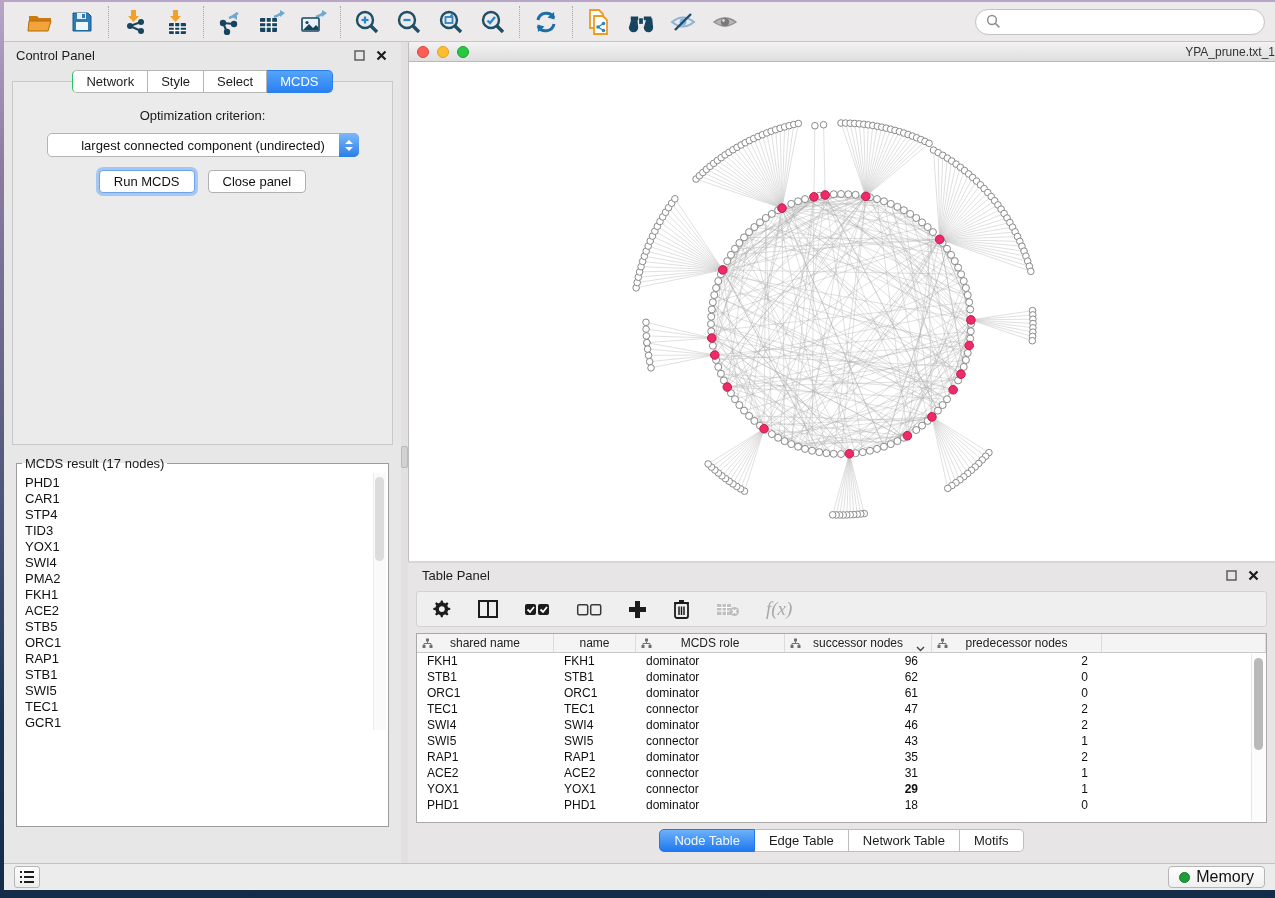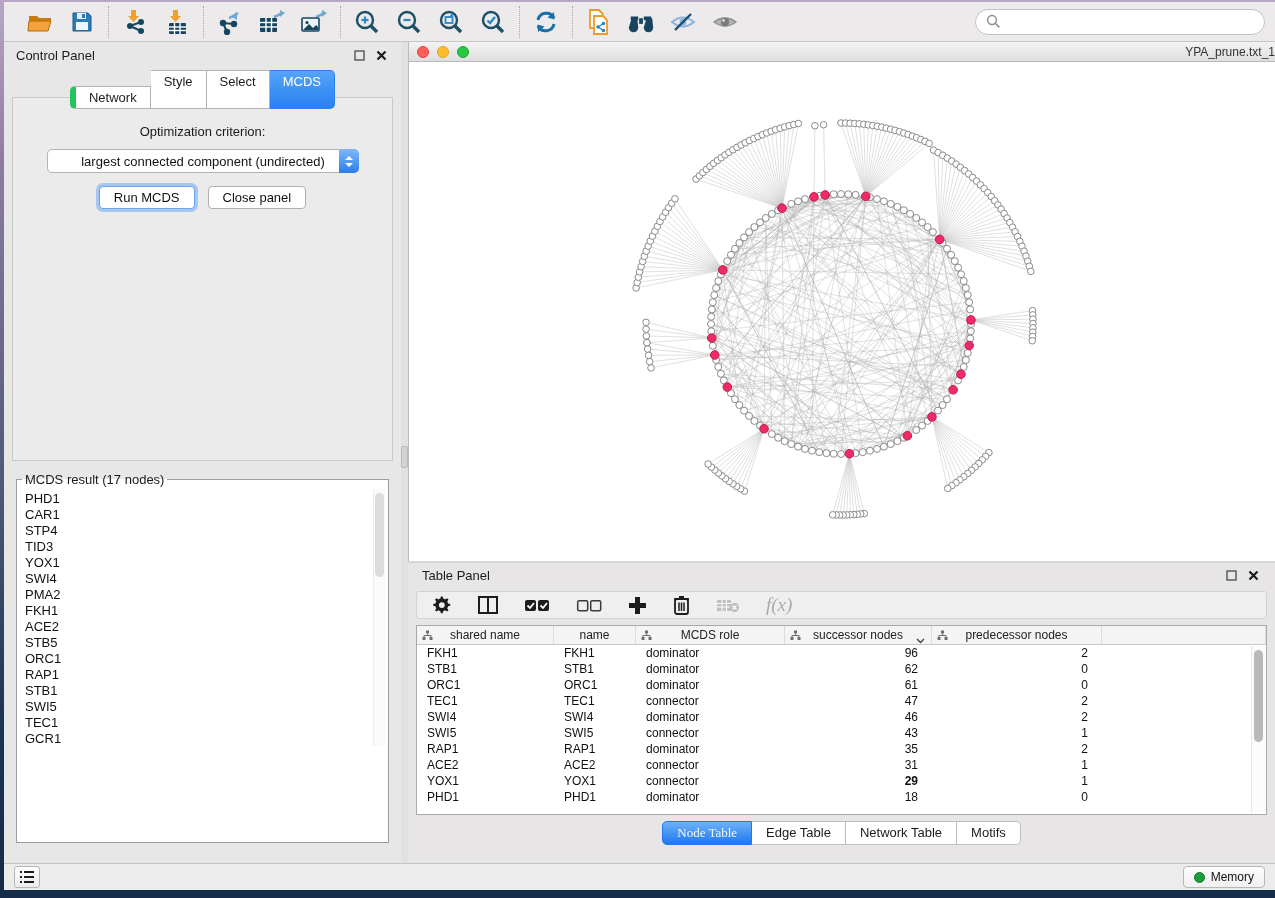--- a/index.html
+++ b/index.html
@@ -30,21 +30,21 @@
   .main { flex:1; display:flex; min-height:0; }
 
   
   .cpanel { width:397px; flex:0 0 auto; background:#e7e7e7; display:flex; flex-direction:column; }
   .phead { height:26px; display:flex; align-items:center; padding:0 12px; font-size:13px; color:#1c1c1c; }
   .phead .sp { flex:1; }
   .wbtn { width:16px; height:16px; display:flex; align-items:center; justify-content:center; margin-left:6px; }
   .seg { display:flex; justify-content:center; margin-top:2px; position:relative; z-index:2; }
   .seg .tab { background:#fff; border:1px solid #b5b5b5; border-left:none; padding:3px 13px;
               font-size:13px; color:#1c1c1c; }
-  .seg .tab:first-child { border-left:6px solid #22c55e; border-radius:5px 0 0 5px;margin-top:16px; }
+  .seg .tab:first-child { border-left:1px solid #22c55e; border-radius:5px 0 0 5px; }
   .seg .tab:last-child { border-radius:0 5px 5px 0; }
   .seg .tab.active { background:linear-gradient(#54a4f8,#2a80f1); border-color:#2a80f1; color:#fff; }
   .tabcontent { margin:-12px 8px 0 8px; padding-top:12px; background:#ebebeb;
                 border:1px solid #c9c9c9; height:364px; }
   .optlabel { text-align:center; margin-top:14px; font-size:13px; color:#1a1a1a; }
   .combo { margin:10px auto 0; width:312px; height:24px; background:#fff; border:1px solid #b4b4b4;
            border-radius:5px; display:flex; align-items:center; position:relative; }
   .combo .val { flex:1; text-align:center; font-size:13px; color:#111; padding-left:20px; }
   .combo .step { width:20px; height:24px; margin:-1px -1px -1px 0; border-radius:0 5px 5px 0;
                  background:linear-gradient(#7db9f9,#2a7de8); display:flex; flex-direction:column;
@@ -81,53 +81,53 @@
   .lights { display:flex; gap:8px; }
   .light { width:12px; height:12px; border-radius:50%; }
   .nettitle .tt { position:absolute; left:0; right:0; text-align:right; font-size:12px; color:#333; }
   .netcanvas { flex:1; background:#fff; position:relative; }
   .netcanvas svg { display:block; }
 
   
   .tpanel { flex:1; background:#e7e5e5; border-top:2px solid #d8d6d6; display:flex;
             flex-direction:column; min-height:0; }
   .tpanel .phead { padding:0 14px; height:24px; }
-  .ttoolbar { margin:4px 8px 0 8px; height:28px; background:#efefef; border:1px solid #d2d2d2;
+  .ttoolbar { margin:4px 8px 0 8px; height:36px; background:#efefef; border:1px solid #d2d2d2;
               border-radius:3px; display:flex; align-items:center; gap:26px; padding:0 16px; }
   .ttool { display:flex; align-items:center; justify-content:center; }
   .fx { font-family:"Liberation Serif",serif; font-style:italic; font-size:19px; color:#a9a9a9; }
   .tablewrap { margin:6px 8px 0 8px; background:#fff; border:1px solid #a9a9a9; height:190px;
                position:relative; overflow:hidden; }
   .thead { display:flex; height:19px; background:#f4f4f4; border-bottom:1px solid #c9c9c9; }
   .th { position:relative; display:flex; align-items:center; justify-content:center;
         font-size:12px; color:#222; border-right:1px solid #dcdcdc; }
   .th .ticon { position:absolute; left:5px; top:4px; }
   .th .sort { position:absolute; right:6px; top:7px; }
   .tbody .tr { display:flex; height:16px; align-items:center; }
   .td { font-size:12px; color:#101010; white-space:nowrap; overflow:hidden; }
   .td.num { text-align:right; }
   .tscroll { position:absolute; top:20px; right:1px; bottom:1px; width:14px; background:#fcfcfc;
              border-left:1px solid #e7e7e7; }
   .tscroll .thumb { position:absolute; top:4px; left:2px; width:9px; height:92px;
                     background:#b9b9b9; border-radius:5px; }
   .btabs { display:flex; justify-content:center; margin-top:6px; }
   .btabs .tab { background:#fff; border:1px solid #bdbdbd; border-left:none; padding:3px 14px;
                 font-size:13px; color:#1b1b1b; }
-  .btabs .tab:first-child { border-left:1px solid #bdbdbd; border-radius:5px 0 0 5px;font-family:Liberation Serif, serif; }
+  .btabs .tab:first-child { border-left:1px solid #bdbdbd; border-radius:5px 0 0 5px; }
   .btabs .tab:last-child { border-radius:0 5px 5px 0; }
   .btabs .tab.active { background:linear-gradient(#6db1fa,#1f78ef); border-color:#1f78ef; color:#f2f8ff; }
 
   
   .statusbar { height:27px; flex:0 0 auto; background:#ececec; border-top:1px solid #c2c2c2;
                display:flex; align-items:center; padding:0 10px; }
   .listbtn { width:26px; height:22px; background:linear-gradient(#fdfdfd,#ededed);
              border:1px solid #b6b6b6; border-radius:3px; display:flex; align-items:center; justify-content:center; }
   .membtn { margin-left:auto; height:22px; background:linear-gradient(#fdfdfd,#f0f0f0);
             border:1px solid #b6b6b6; border-radius:4px; display:flex; align-items:center;
-            gap:6px; padding:0 10px; font-size:12px; color:#111; }
+            gap:6px; padding:0 10px; font-size:16px; color:#111; }
   .memdot { width:11px; height:11px; border-radius:50%; background:#1f9d3a; border:1px solid #157a2b; }
 </style>
 </head>
 <body>
 
 <div class="app">
 
   <div class="toolbar">
     <div class="tgroup">
       <div class="tbtn">

